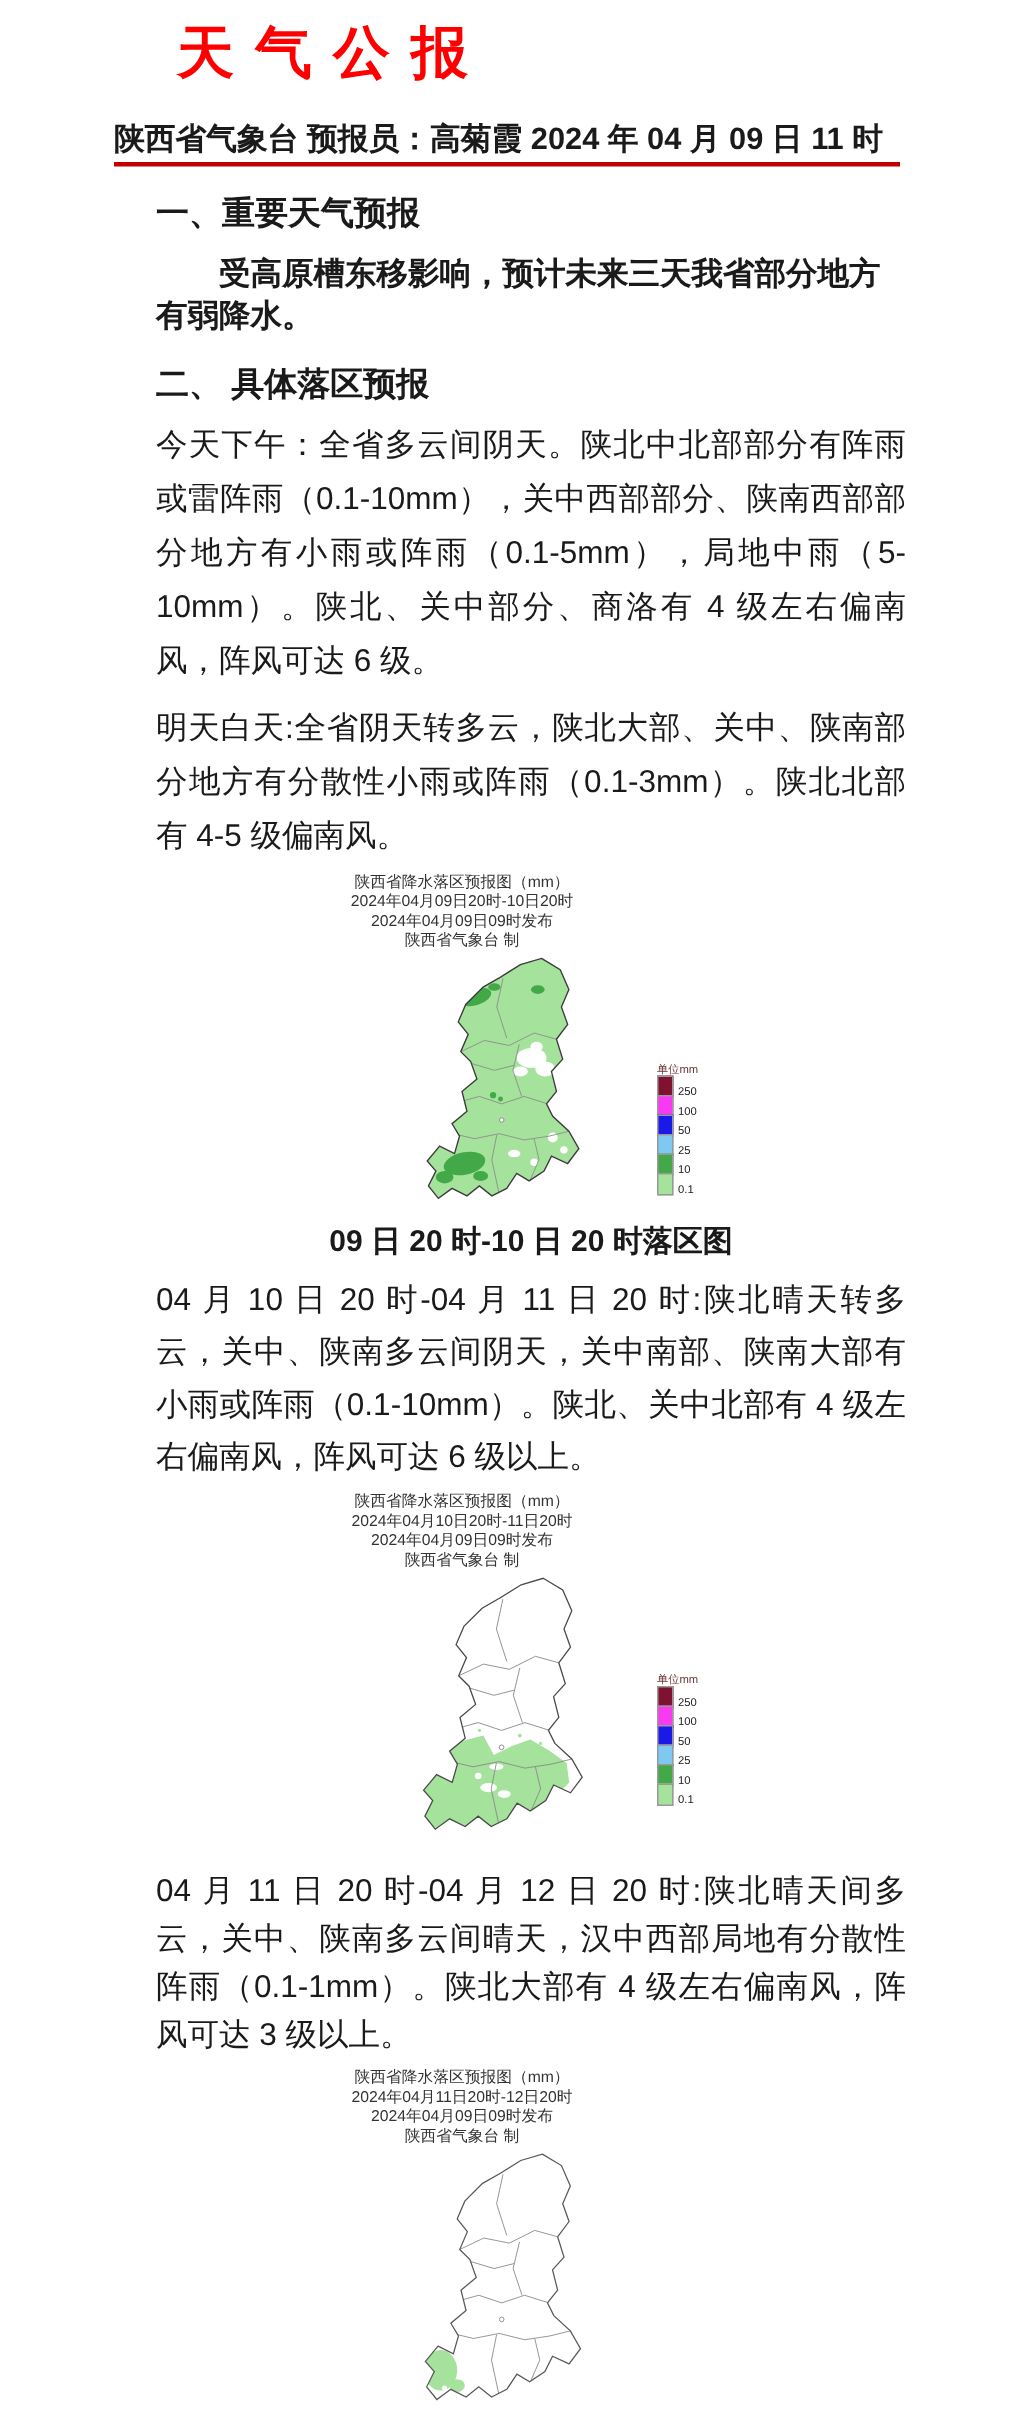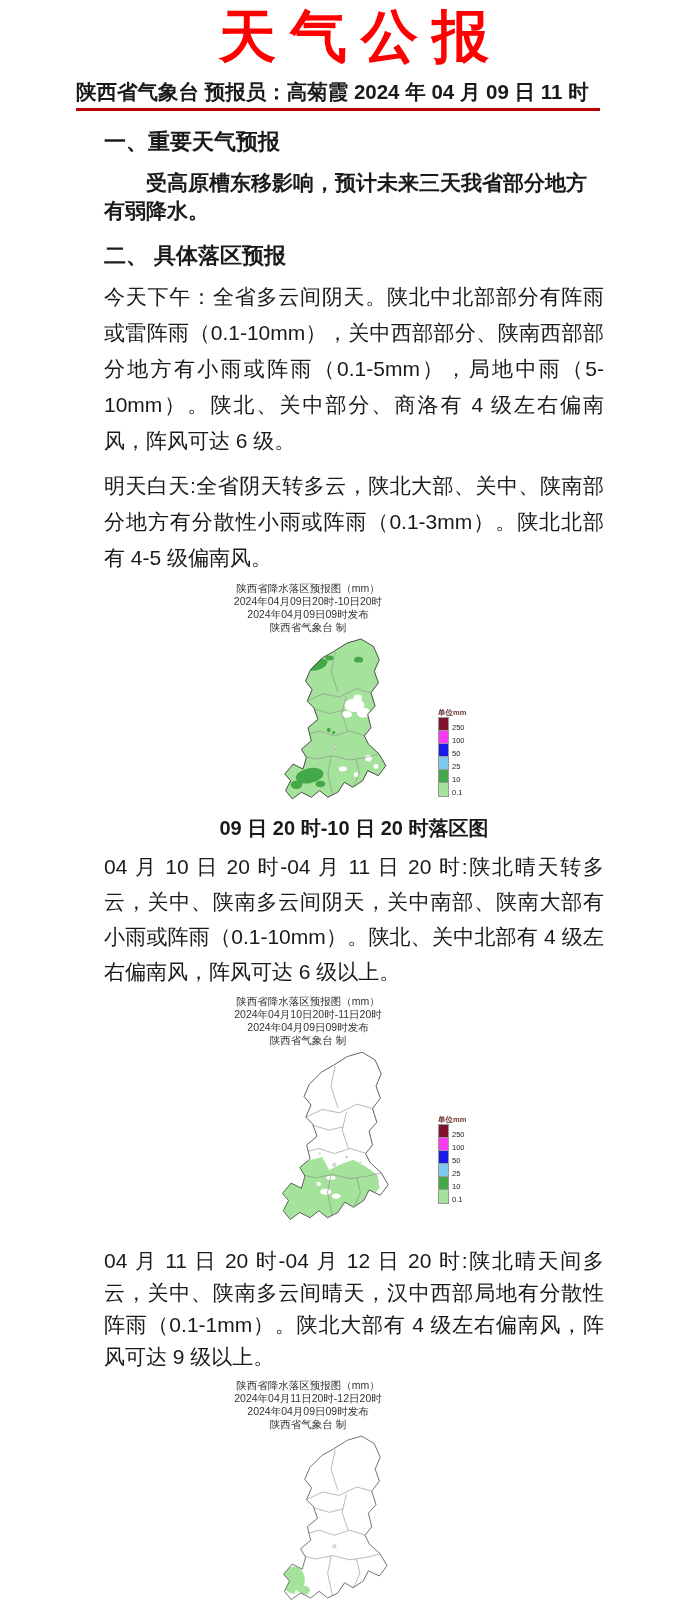--- a/index.html
+++ b/index.html
@@ -10,22 +10,22 @@
     --ink:#1a1a1a;
   }
   html,body{margin:0;padding:0;}
   body{
     width:690px;height:1608px;overflow:hidden;background:#ffffff;
     font-family:"Liberation Sans","DejaVu Sans",sans-serif;color:var(--ink);
   }
   .page{padding:4px 86px 0 104px;}
 
   .doc-title{
-    font-size:57px;font-weight:bold;color:var(--red);
-    text-align:center;letter-spacing:14px;text-indent:14px;
+    font-size:38px;font-weight:bold;color:var(--red);
+    letter-spacing:14px;text-indent:14px;
     margin:2px 0 12px 0;line-height:60px;
   }
   .source-wrap{
     border-bottom:3px solid var(--line-red);
     margin:0 4px 0 -28px;padding-bottom:2px;
   }
   .source-line{
     text-align:left;font-size:20.5px;font-weight:bold;white-space:nowrap;
   }
   .section-heading{
@@ -52,21 +52,21 @@
   .canvas-2{height:182px;}
   .canvas-3{height:178px;}
   .map-svg{position:absolute;top:0;left:173px;width:120px;}
   .svg-1{height:174px;}
   .svg-2{height:182px;}
   .svg-3{height:178px;}
 
   .legend{position:absolute;left:334px;width:64px;}
   .legend-1{top:74px;}
   .legend-2{top:68px;}
-  .legend-title{font-size:7.5px;color:#6b3434;font-weight:bold;margin-bottom:1px;}
+  .legend-title{font-size:7.5px;color:#6b3434;font-weight:normal;margin-bottom:1px;}
   .legend-row{display:flex;align-items:flex-end;height:13px;}
   .legend-cell{width:9px;height:13px;display:inline-block;border:0.5px solid #999;}
   .legend-label{font-size:7.5px;color:#222;margin-left:3px;line-height:8px;}
 
   .map-caption{
     text-align:center;font-size:20px;font-weight:bold;margin-top:8px;line-height:24px;
   }
   .hidden-defs{position:absolute;width:0;height:0;}
 </style>
 </head>
@@ -228,21 +228,21 @@
           </div>
         <div class="legend-row">
             <span class="legend-cell" style="background: rgb(165, 226, 155);"></span>
             <span class="legend-label">0.1</span>
           </div>
       </div>
     </div>
   </div>
 
   <p class="body-para para-after-map2">
-    <span class="lead">04 月 11 日 20 时-04 月 12 日 20 时:</span><span>陕北晴天间多云，关中、陕南多云间晴天，汉中西部局地有分散性阵雨（0.1-1mm）。陕北大部有 4 级左右偏南风，阵风可达 9 级以上。</span>
+    <span class="lead">04 月 11 日 20 时-04 月 12 日 20 时:</span><span>陕北晴天间多云，关中、陕南多云间晴天，汉中西部局地有分散性阵雨（0.1-1mm）。陕北大部有 4 级左右偏南风，阵风可达 3 级以上。</span>
   </p>
 
   <div class="map-figure">
     <div class="map-header">
       <div class="mh">陕西省降水落区预报图（mm）</div>
       <div class="mh">2024年04月11日20时-12日20时</div>
       <div class="mh">2024年04月09日09时发布</div>
       <div class="mh">陕西省气象台 制</div>
     </div>
     <div class="map-canvas canvas-3">

